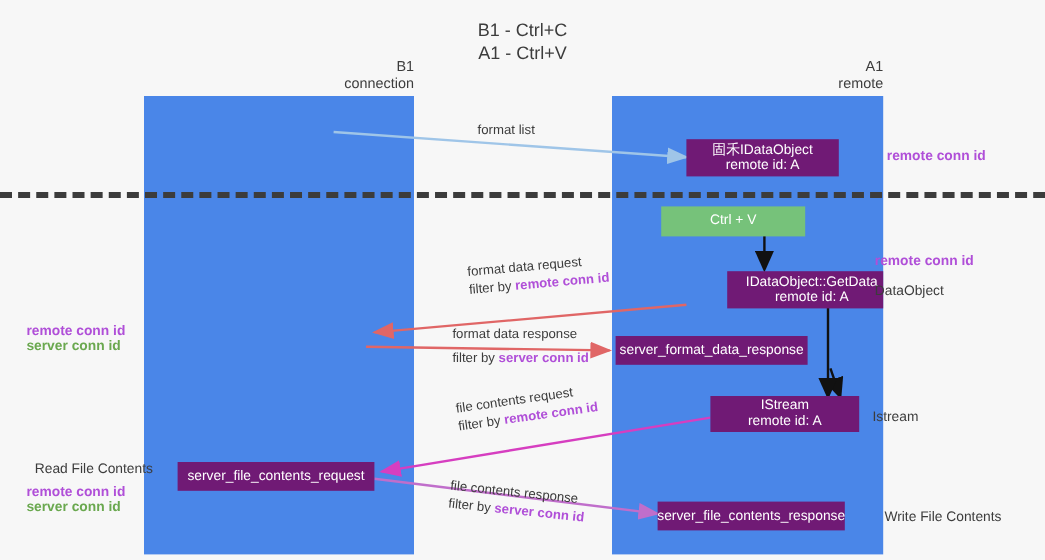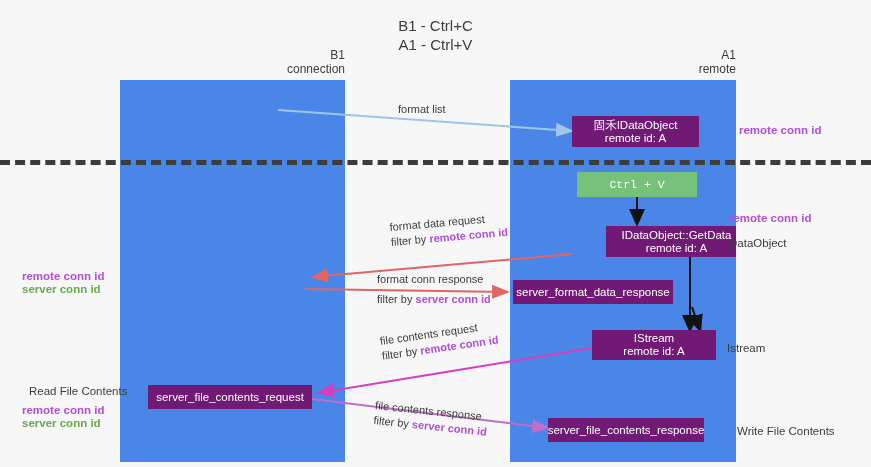--- a/index.html
+++ b/index.html
@@ -117,21 +117,21 @@
 
     <line x1="312" y1="399" x2="548" y2="428" stroke="#c06ecb" stroke-width="2" marker-end="url(#ah-purple)"></line>
   </svg>
 
   <div class="divider" style="top:160px;"></div>
 
 
   <div class="box orange" style="left:572px;top:116px;width:127px;height:31px;">固⽲IDataObject
 remote id: A</div>
 
-  <div class="box green" style="left:577px;top:172px;width:120px;height:25px;font-family:Liberation Mono, monospace;">Ctrl + V</div>
+  <div class="box green" style="left:551px;top:172px;width:120px;height:25px;">Ctrl + V</div>
 
   <div class="box orange" style="left:606px;top:226px;width:130px;height:31px;padding-left:15px;">IDataObject::GetData
 remote id: A</div>
 
 
   <div class="box orange" style="left:513px;top:280px;width:160px;height:24px;">server_format_data_response</div>
 
   <div class="box orange" style="left:592px;top:330px;width:124px;height:30px;">IStream
 remote id: A</div>
 
@@ -144,21 +144,21 @@
   </div>
 
   <div class="ann rot" style="left:389px;top:220px;transform:rotate(-5deg);">
     <div>format data request</div>
     <div>
       <span>filter by </span><span class="k">remote conn id</span>
     </div>
   </div>
 
   <div class="ann" style="left:377px;top:272px;">
-    <div>format conn response</div>
+    <div>format data response</div>
     <div style="margin-top:5px;">
       <span>filter by </span><span class="k">server conn id</span>
     </div>
   </div>
 
   <div class="ann rot" style="left:379px;top:334px;transform:rotate(-8deg);">
     <div>file contents request</div>
     <div>
       <span>filter by </span><span class="k">remote conn id</span>
     </div>

